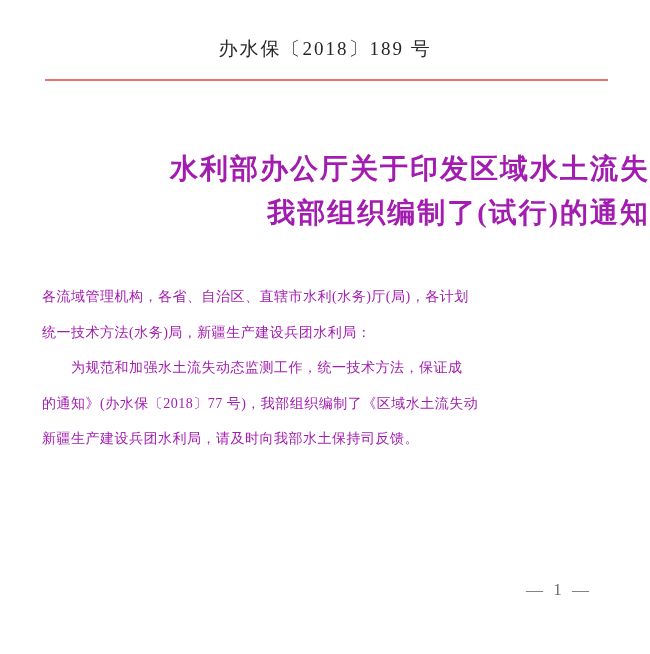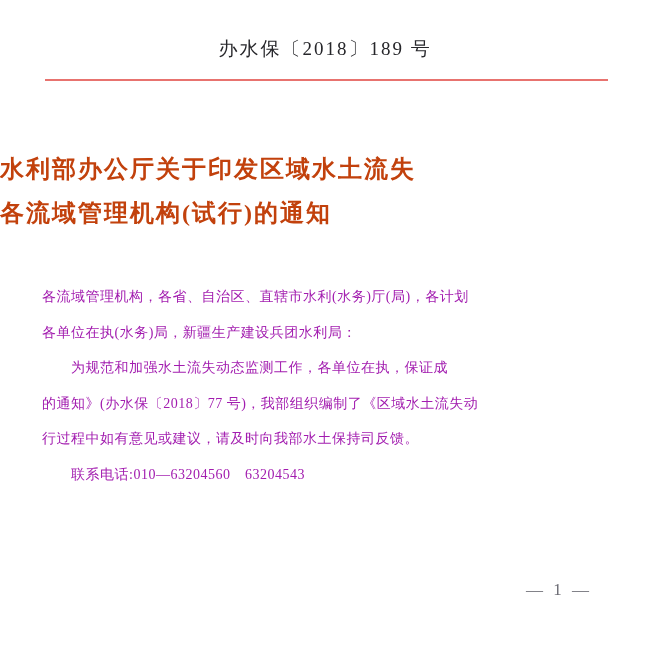--- a/index.html
+++ b/index.html
@@ -22,26 +22,26 @@
     color: #26262a;
   }
   .red-rule {
     height: 2px;
     margin: 17px 42px 0 45px;
     background: #e8736f;
     border: none;
   }
   .title {
     margin-top: 66px;
-    text-align: left;
-    font-size: 24px;
+    text-align: right;
+    font-size: 28px;
     font-weight: bold;
     line-height: 44px;
     letter-spacing: 2px;
-    color: #c2410c;
+    color: #a21caf;
   }
   .title-line { display: block; }
   .body-text {
     margin: 44px 38px 0 42px;
     font-size: 14px;
     line-height: 35.5px;
     letter-spacing: 0.5px;
     color: #a21caf;
   }
   .body-line {
@@ -61,27 +61,26 @@
 <body>
 
 <div class="page">
 
   <div class="doc-number">办水保〔2018〕189 号</div>
 
   <div class="red-rule"></div>
 
   <h1 class="title">
     <span class="title-line">水利部办公厅关于印发区域水土流失</span>
-    <span class="title-line">各流域管理机构(试行)的通知</span>
+    <span class="title-line">我部组织编制了(试行)的通知</span>
   </h1>
 
   <div class="body-text">
       <div class="body-line">各流域管理机构，各省、自治区、直辖市水利(水务)厅(局)，各计划</div>
-      <div class="body-line">各单位在执(水务)局，新疆生产建设兵团水利局：</div>
-      <div class="body-line">　　为规范和加强水土流失动态监测工作，各单位在执，保证成</div>
+      <div class="body-line">统一技术方法(水务)局，新疆生产建设兵团水利局：</div>
+      <div class="body-line">　　为规范和加强水土流失动态监测工作，统一技术方法，保证成</div>
       <div class="body-line">的通知》(办水保〔2018〕77 号)，我部组织编制了《区域水土流失动</div>
-      <div class="body-line">行过程中如有意见或建议，请及时向我部水土保持司反馈。</div>
-      <div class="body-line">　　联系电话:010—63204560　63204543</div>
+      <div class="body-line">新疆生产建设兵团水利局，请及时向我部水土保持司反馈。</div>
     </div>
 
   <div class="page-number">— 1 —</div>
 
 </div>
 
 </body></html>

